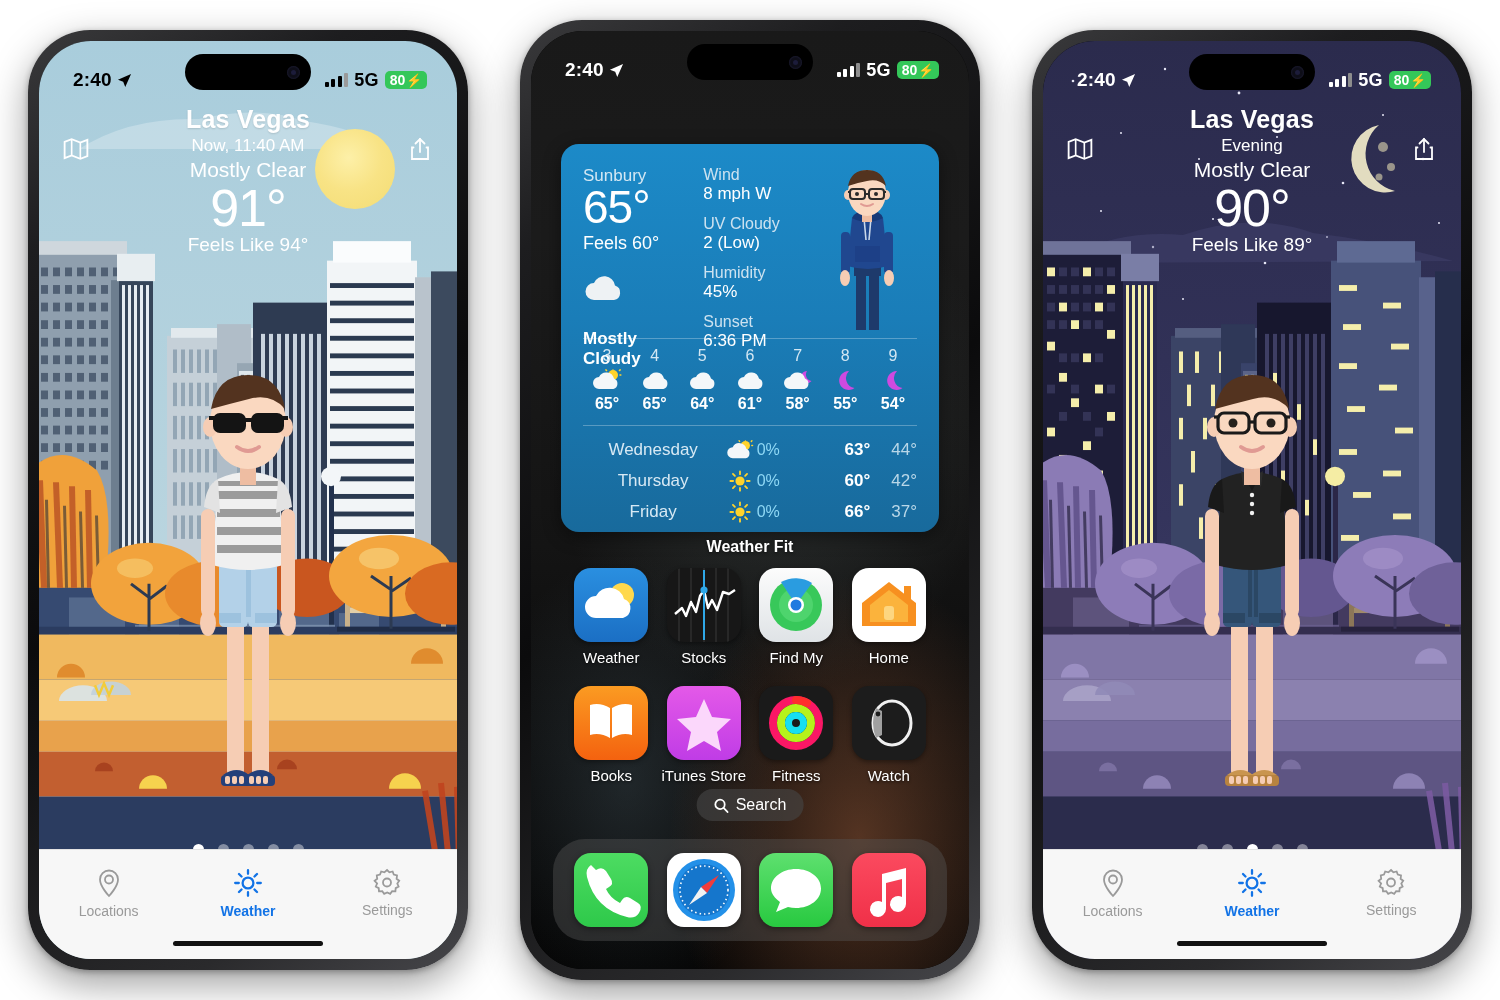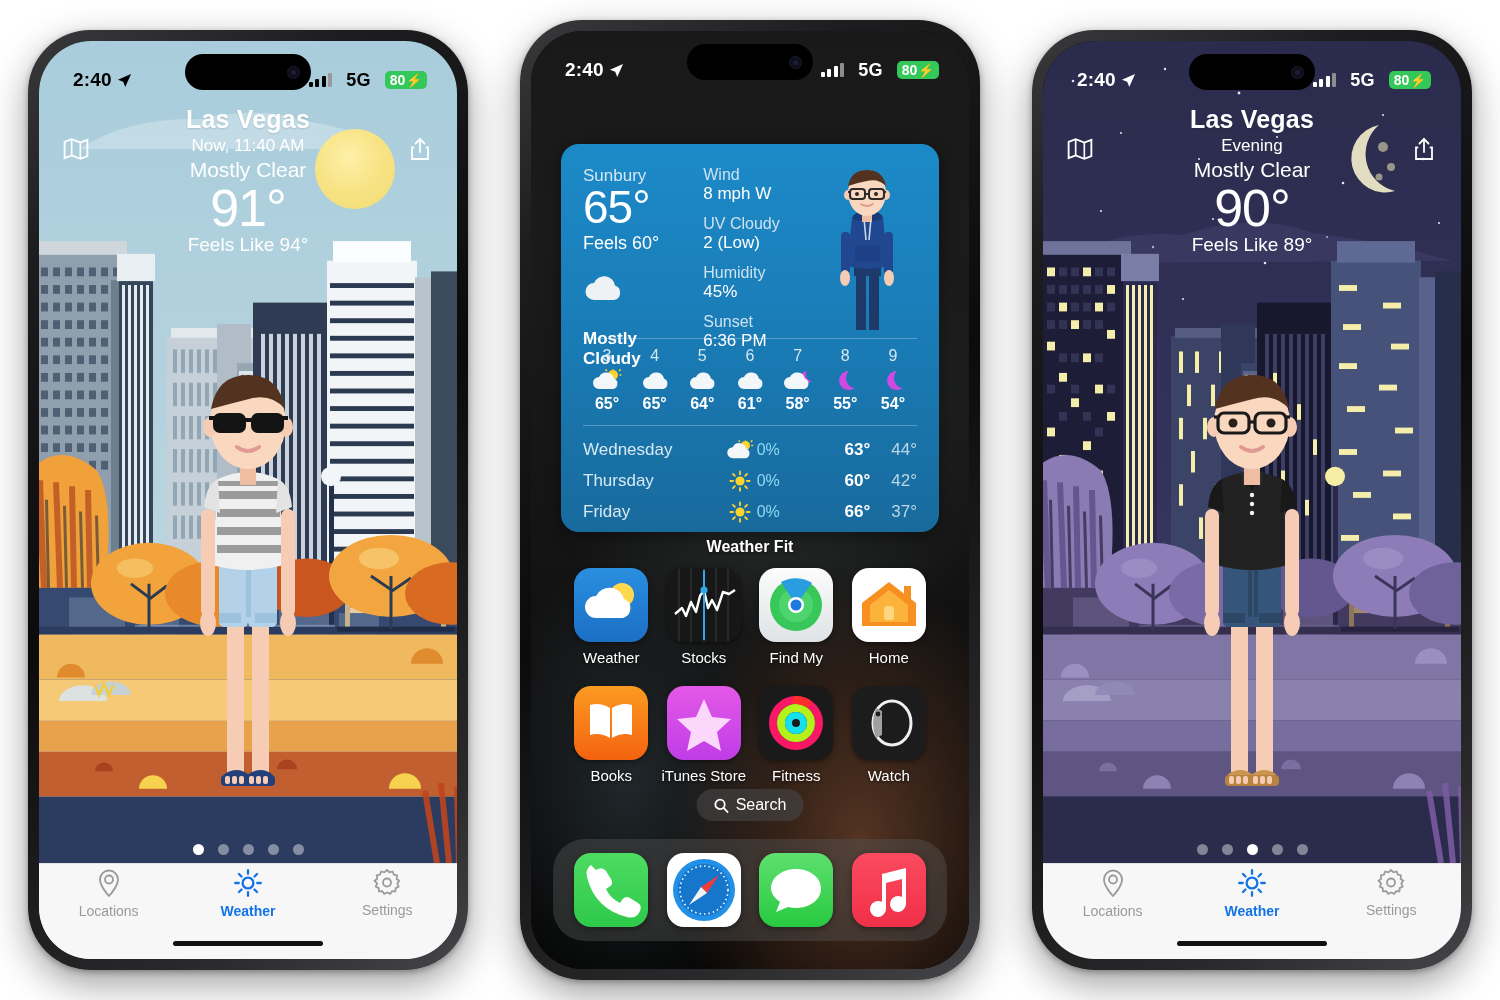--- a/index.html
+++ b/index.html
@@ -36,21 +36,21 @@
   .island .lens { width:13px; height:13px; border-radius:50%; background:#0e0e18; box-shadow: inset 0 0 2px #2a2a4a; }
   .island .lens::after{content:'';display:block;width:5px;height:5px;border-radius:50%;background:#1c1c3a;margin:4px;}
 
   
   .statusbar {
     position:absolute; top:0; left:0; right:0; height:62px; z-index:35;
     display:flex; align-items:center; justify-content:space-between;
     padding: 16px 30px 0 34px; font-size:19px; font-weight:700; letter-spacing:.2px;
   }
   .sb-left { display:flex; align-items:center; gap:5px; }
-  .sb-right { display:flex; align-items:center; gap:14px; }
+  .sb-right { display:flex; align-items:center; gap:6px; }
   .loc-arrow { width:15px; height:15px; }
   .bars { display:flex; align-items:flex-end; gap:2.5px; height:14px; }
   .bars i { width:4px; border-radius:1px; display:block; }
   .bars i:nth-child(1){height:5px;} .bars i:nth-child(2){height:8px;}
   .bars i:nth-child(3){height:11px;} .bars i:nth-child(4){height:14px;}
   .net { font-size:18px; font-weight:600; }
   .batt { background:#34c759; color:#fff; font-size:14px; font-weight:800; border-radius:5px;
           padding:2px 4px 2px 5px; display:flex; align-items:center; gap:0px; line-height:1; min-width:39px; }
   .batt .bolt { font-size:13px; margin-left:1px; }
   .dark-text { color:#000; } .light-text { color:#fff; }
@@ -80,22 +80,22 @@
 
   
   .scene { position:absolute; left:0; right:0; top:0; bottom:96px; overflow:hidden; z-index:10; }
   .scene svg { position:absolute; bottom:0; left:0; width:100%; height:100%; }
 
   .pagedots { position:absolute; bottom:104px; left:0; right:0; z-index:28;
               display:flex; justify-content:center; gap:14px; }
   .pagedots span { width:11px; height:11px; border-radius:50%; background:rgba(255,255,255,.42); display:block; }
   .pagedots span.on { background:#fff; }
 
-  .tabbar { position:absolute; bottom:0; left:0; right:0; height:96px; background:#f7f7f7; z-index:30;
-            display:flex; align-items:flex-start; padding-top:4px; border-top:1px solid #e3e3e3; }
+  .tabbar { position:absolute; bottom:0; left:0; right:0; height:110px; background:#f7f7f7; z-index:30;
+            display:flex; align-items:flex-start; padding-top:18px; border-top:1px solid #e3e3e3; }
   .tab { flex:1; display:flex; flex-direction:column; align-items:center; gap:5px; }
   .tab .tl { font-size:14px; color:#9a9a9a; font-weight:500; }
   .tab.active .tl { color:#1273e6; font-weight:700; }
   .homebar { position:absolute; bottom:13px; left:50%; transform:translateX(-50%);
              width:150px; height:5px; border-radius:3px; background:#111; z-index:31; }
 
   
   .home { position:absolute; inset:0;
     background:
       radial-gradient(ellipse 70% 45% at 75% 86%, rgba(160,95,60,.5) 0%, rgba(0,0,0,0) 62%),
@@ -118,21 +118,21 @@
   .wg-cond { font-size:17px; font-weight:600; line-height:1.18; margin-top:23px; }
   .wg-lbl  { font-size:16px; color:#cce2f0; }
   .wg-val  { font-size:17px; font-weight:500; margin-bottom:11px; }
   .wg-rule { height:1px; background:rgba(255,255,255,.28); margin:4px 0 8px; }
   .wg-hours{ display:flex; justify-content:space-between; padding:0 2px; }
   .wg-hr   { display:flex; flex-direction:column; align-items:center; gap:4px; width:44px; }
   .wg-hr .h { font-size:16px; color:#d3e7f3; }
   .wg-hr .t { font-size:16px; font-weight:700; }
   .wg-days { margin-top:4px; }
   .wg-day  { display:flex; align-items:center; height:31px; }
-  .wg-day .dn { flex: 0 0 42%; font-size:17px; color:#d7e9f4; font-weight:500; }
+  .wg-day .dn { flex: 0 0 42%; font-size:17px; color:#d7e9f4; font-weight:500;text-align:center; }
   .wg-day .di { flex: 0 0 10%; display:flex; justify-content:center; }
   .wg-day .dp { flex: 0 0 18%; font-size:16px; color:#8fd8f5; }
   .wg-day .dh { flex: 0 0 16%; text-align:right; font-size:17px; font-weight:700; }
   .wg-day .dl { flex: 0 0 14%; text-align:right; font-size:17px; color:#b9d7e8; }
 
   .wg-label { position:absolute; top:507px; left:0; right:0; text-align:center;
               color:#fff; font-size:16px; font-weight:600; text-shadow:0 1px 3px rgba(0,0,0,.6); }
 
   .appgrid { position:absolute; top:537px; left:34px; right:34px;
              display:grid; grid-template-columns:repeat(4,1fr); row-gap:20px; }

